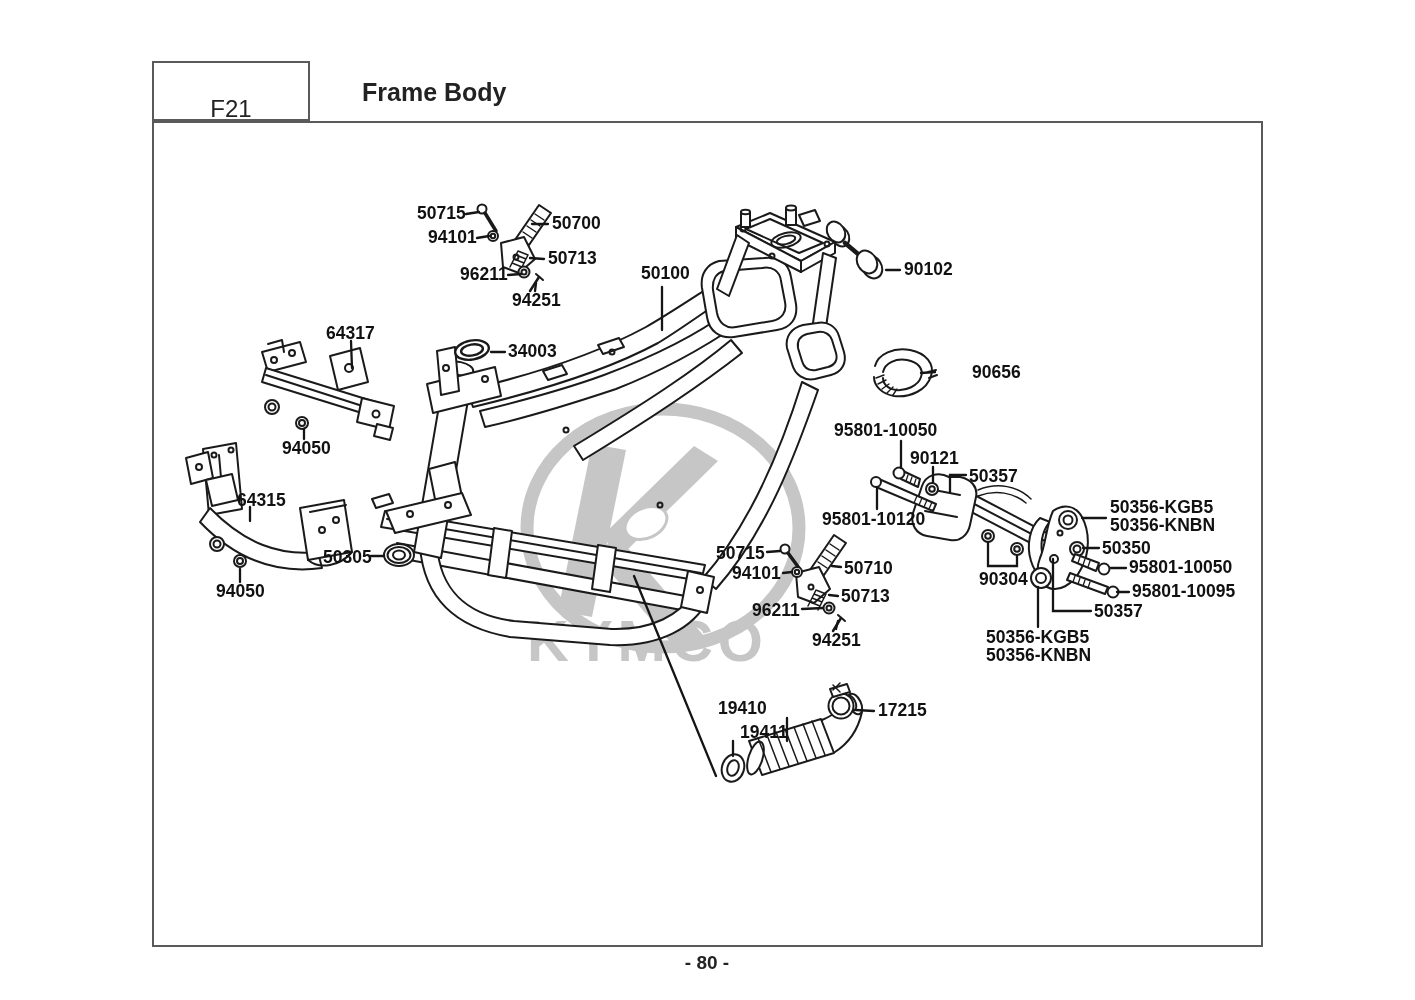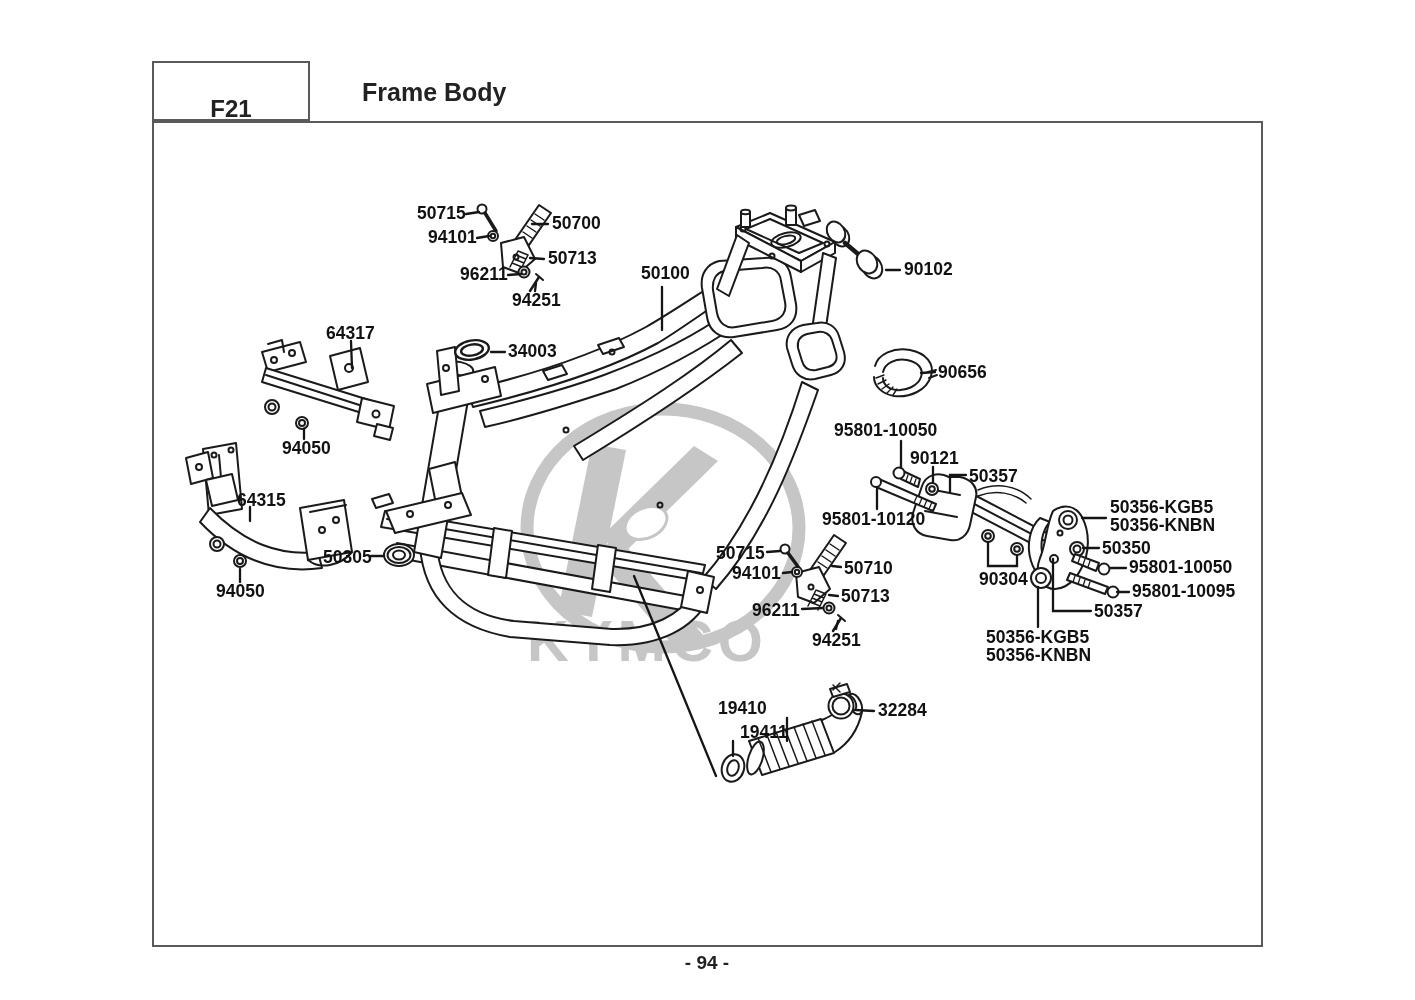--- a/index.html
+++ b/index.html
@@ -1,20 +1,20 @@
 <!DOCTYPE html>
 <html><head>
 <meta charset="utf-8">
 <style>
   html,body{margin:0;padding:0;background:#fff;}
   #page{position:relative;width:1415px;height:1000px;background:#fff;overflow:hidden;
         font-family:"Liberation Sans",sans-serif;}
   .code-box{position:absolute;left:152px;top:61px;width:158px;height:60px;
         border:2px solid #5a5a5a;box-sizing:border-box;display:flex;align-items:center;justify-content:center;}
-  .code-text{font-weight:bold;font-size:24px;color:#222;margin-top:36px;}
+  .code-text{font-weight:normal;font-size:24px;color:#222;margin-top:36px;}
   .page-title{position:absolute;left:362px;top:78px;font-weight:bold;font-size:25px;color:#222;}
   .main-border{position:absolute;left:152px;top:121px;width:1111px;height:826px;
         border:2px solid #5a5a5a;box-sizing:border-box;}
   .footer{position:absolute;left:607px;top:952px;width:200px;text-align:center;
         font-weight:bold;font-size:19px;color:#222;}
   .part-label{position:absolute;font-weight:bold;font-size:17.5px;color:#111;
         white-space:nowrap;line-height:1.0;}
   .watermark-text{position:absolute;left:527px;top:607px;font-weight:bold;font-size:58px;
         letter-spacing:5px;color:#c6c6c6;}
   svg{position:absolute;left:0;top:0;}
@@ -300,21 +300,21 @@
       <div class="part-label" style="left: 417px; top: 205px;">50715</div>
       <div class="part-label" style="left: 428px; top: 229px;">94101</div>
       <div class="part-label" style="left: 552px; top: 215px;">50700</div>
       <div class="part-label" style="left: 548px; top: 250px;">50713</div>
       <div class="part-label" style="left: 460px; top: 266px;">96211</div>
       <div class="part-label" style="left: 512px; top: 292px;">94251</div>
       <div class="part-label" style="left: 641px; top: 265px; text-align: right;">50100</div>
       <div class="part-label" style="left: 904px; top: 261px; text-align: center;">90102</div>
       <div class="part-label" style="left: 326px; top: 325px;">64317</div>
       <div class="part-label" style="left: 508px; top: 343px;">34003</div>
-      <div class="part-label" style="left: 938px; top: 364px;">90656</div>
+      <div class="part-label" style="left: 972px; top: 364px;">90656</div>
       <div class="part-label" style="left: 282px; top: 440px;">94050</div>
       <div class="part-label" style="left: 237px; top: 492px;">64315</div>
       <div class="part-label" style="left: 323px; top: 549px;">50305</div>
       <div class="part-label" style="left: 216px; top: 583px;">94050</div>
       <div class="part-label" style="left: 834px; top: 422px;">95801-10050</div>
       <div class="part-label" style="left: 910px; top: 450px;">90121</div>
       <div class="part-label" style="left: 969px; top: 468px;">50357</div>
       <div class="part-label" style="left: 822px; top: 511px;">95801-10120</div>
       <div class="part-label" style="left: 1110px; top: 499px;">50356-KGB5</div>
       <div class="part-label" style="left: 1110px; top: 517px;">50356-KNBN</div>
@@ -326,24 +326,24 @@
       <div class="part-label" style="left: 986px; top: 629px;">50356-KGB5</div>
       <div class="part-label" style="left: 986px; top: 647px;">50356-KNBN</div>
       <div class="part-label" style="left: 716px; top: 545px;">50715</div>
       <div class="part-label" style="left: 732px; top: 565px;">94101</div>
       <div class="part-label" style="left: 844px; top: 560px;">50710</div>
       <div class="part-label" style="left: 841px; top: 588px;">50713</div>
       <div class="part-label" style="left: 752px; top: 602px;">96211</div>
       <div class="part-label" style="left: 812px; top: 632px;">94251</div>
       <div class="part-label" style="left: 718px; top: 700px;">19410</div>
       <div class="part-label" style="left: 740px; top: 724px;">19411</div>
-      <div class="part-label" style="left: 878px; top: 702px;">32284</div>
+      <div class="part-label" style="left: 878px; top: 702px;">17215</div>
     </div>
 
   <div class="code-box">
     <span class="code-text">F21</span>
   </div>
   <div class="page-title">Frame Body</div>
   <div class="main-border"></div>
 
-  <div class="footer">- 94 -</div>
+  <div class="footer">- 80 -</div>
 
 </div>
 
 </body></html>

